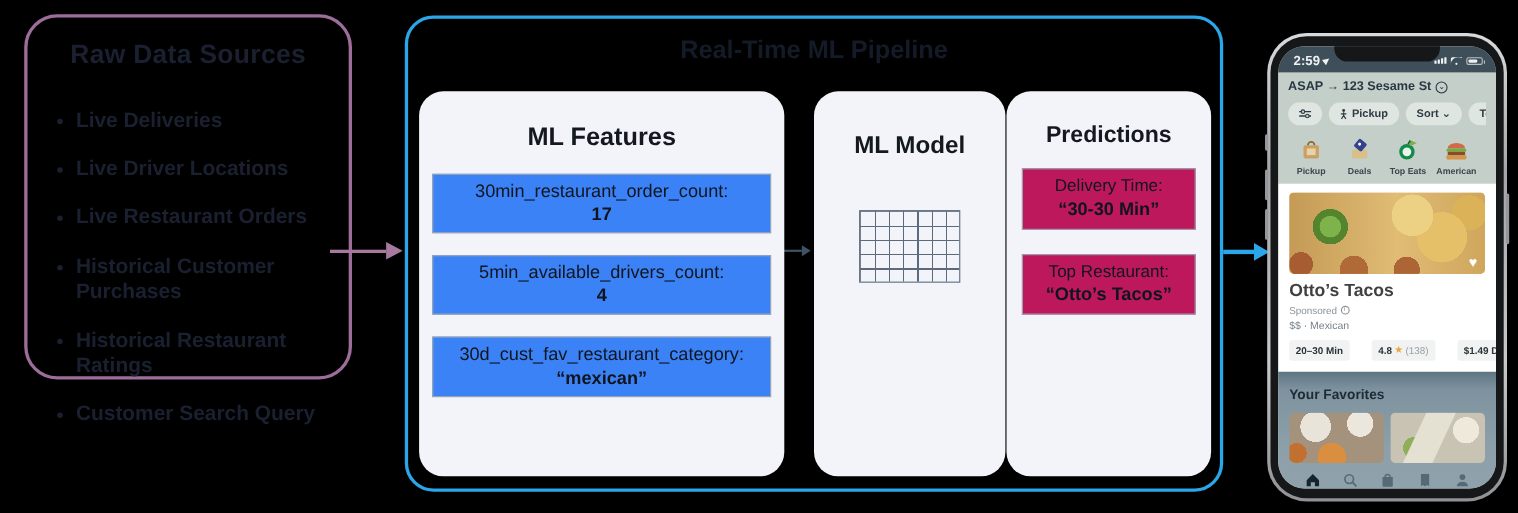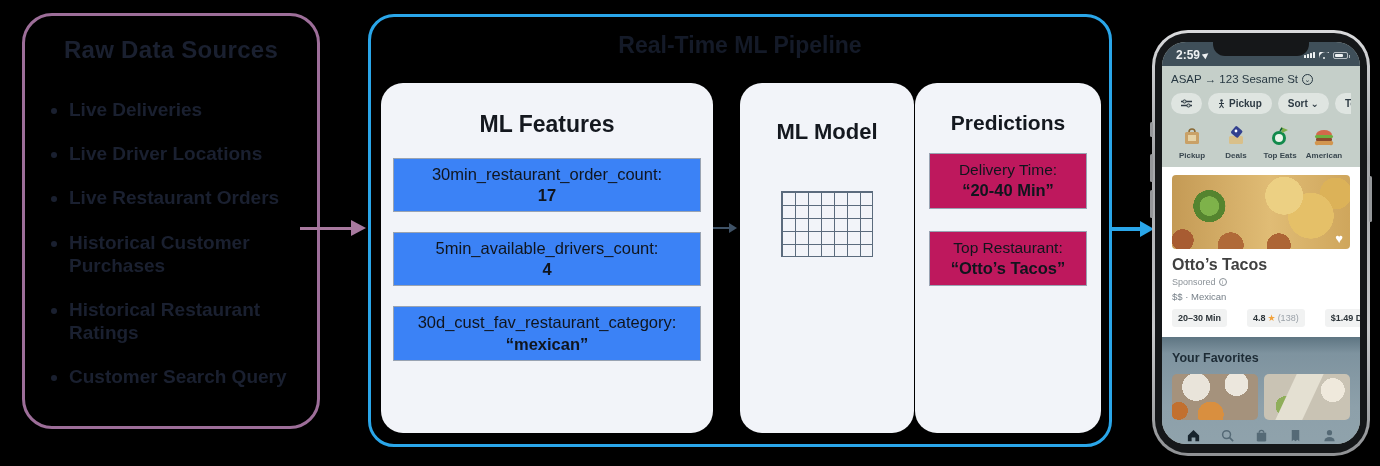--- a/index.html
+++ b/index.html
@@ -1,20 +1,20 @@
 <!DOCTYPE html>
 <html><head>
 <meta charset="utf-8">
 <style>
   html,body{margin:0;padding:0;background:#000;}
   *{box-sizing:border-box;font-family:"Liberation Sans","DejaVu Sans",sans-serif;}
   #canvas{position:relative;width:1380px;height:466px;background:#000;overflow:hidden;}
 
   
-  .raw-box{position:absolute;left:22px;top:13px;width:298px;height:416px;
+  .raw-box{position:absolute;left:22px;top:13px;width:298px;height:332px;
     border:3px solid #9d6e99;border-radius:30px;}
   .raw-title{margin-top:20px;text-align:center;font-size:24px;font-weight:800;color:#1a2030;letter-spacing:.3px;}
   .raw-list{margin:34px 18px 0 44px;padding:0;list-style:disc outside;color:#1a2030;
     display:flex;flex-direction:column;gap:21px;}
   .raw-list li{font-size:19px;line-height:1.22;font-weight:700;color:#1a2030;}
 
   
   .arrow{position:absolute;display:flex;align-items:center;}
   .arrow .shaft{flex:1;}
   .arrow .head{width:0;height:0;}
@@ -82,21 +82,21 @@
   .sig i:nth-child(3){height:5px}.sig i:nth-child(4){height:6px}
   .wifi{position:relative;width:10px;height:7px;overflow:hidden;}
   .wifi::before{content:'';position:absolute;left:-2px;bottom:-8px;width:13px;height:13px;
     border:2px solid #eef1f2;border-radius:50%;}
   .wifi::after{content:'';position:absolute;left:4px;bottom:0;width:2px;height:2px;background:#eef1f2;border-radius:50%;}
   .batt{position:relative;width:15px;height:7px;border:1px solid rgba(238,241,242,.7);border-radius:2px;}
   .batt::before{content:'';position:absolute;left:1px;top:1px;bottom:1px;width:8px;background:#eef1f2;border-radius:1px;}
   .batt::after{content:'';position:absolute;right:-3px;top:2px;width:1.5px;height:3px;background:rgba(238,241,242,.7);}
 
   .app-header{background:#c5cfc9;padding:7px 9px 0;flex:none;}
-  .addr-row{display:flex;align-items:center;gap:4px;font-size:11.5px;font-weight:400;color:#273842;}
+  .addr-row{display:flex;align-items:center;gap:4px;font-size:11.5px;font-weight:700;color:#273842;}
   .addr-chevron{width:11px;height:11px;border:1px solid #273842;border-radius:50%;font-size:7px;
     display:flex;align-items:center;justify-content:center;line-height:1;}
   .pills-row{margin-top:8px;display:flex;gap:6px;overflow:hidden;}
   .pill{flex:none;display:flex;align-items:center;gap:4px;background:rgba(255,255,255,.45);
     border-radius:14px;padding:5px 10px;font-size:10px;font-weight:800;color:#2e3b44;white-space:nowrap;}
   .pill svg{display:block;}
   .cats-row{margin-top:10px;display:flex;gap:2px;overflow:hidden;padding-bottom:7px;}
   .cat{flex:none;width:42px;display:flex;flex-direction:column;align-items:center;}
   .cat svg{display:block;width:24px;height:24px;}
   .cat-label{margin-top:3px;font-size:8px;font-weight:800;color:#39474f;white-space:nowrap;}
@@ -205,21 +205,21 @@
     <div class="card card-model">
       <h2>ML Model</h2>
       <div class="model-grid"></div>
     </div>
 
     <div class="card card-predictions">
       <h2>Predictions</h2>
       <div class="pred-list">
         <div class="pred-box">
           <div>Delivery Time:</div>
-          <div class="val">“20-40 Min”</div>
+          <div class="val">“30-30 Min”</div>
         </div>
         <div class="pred-box">
           <div>Top Restaurant:</div>
           <div class="val">“Otto’s Tacos”</div>
         </div>
       </div>
     </div>
   </div>
 
   <div class="phone">

